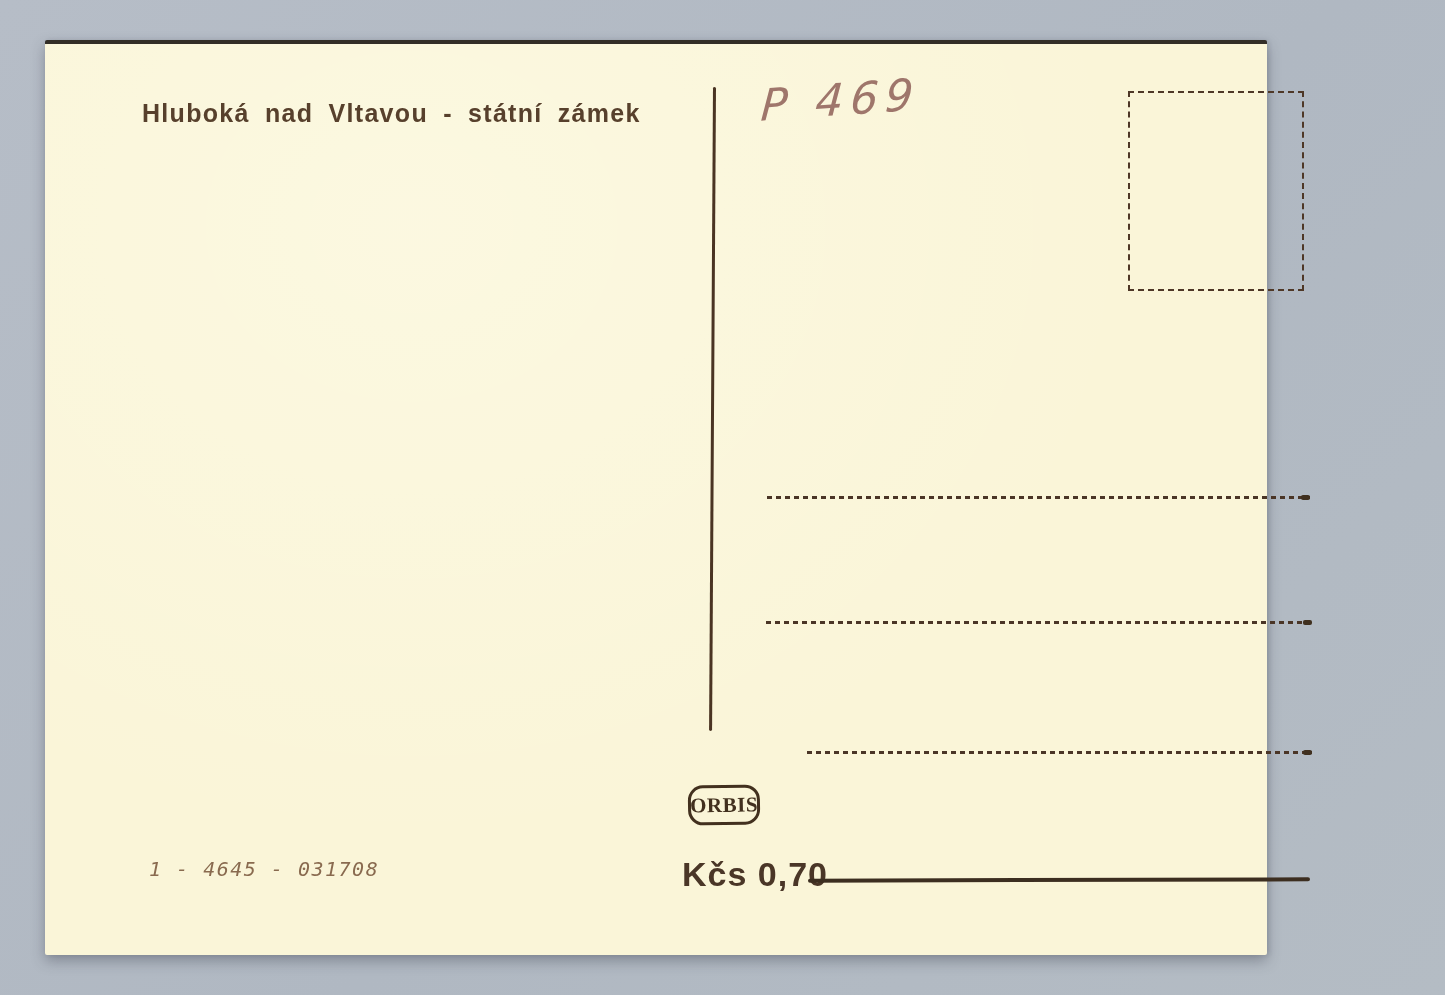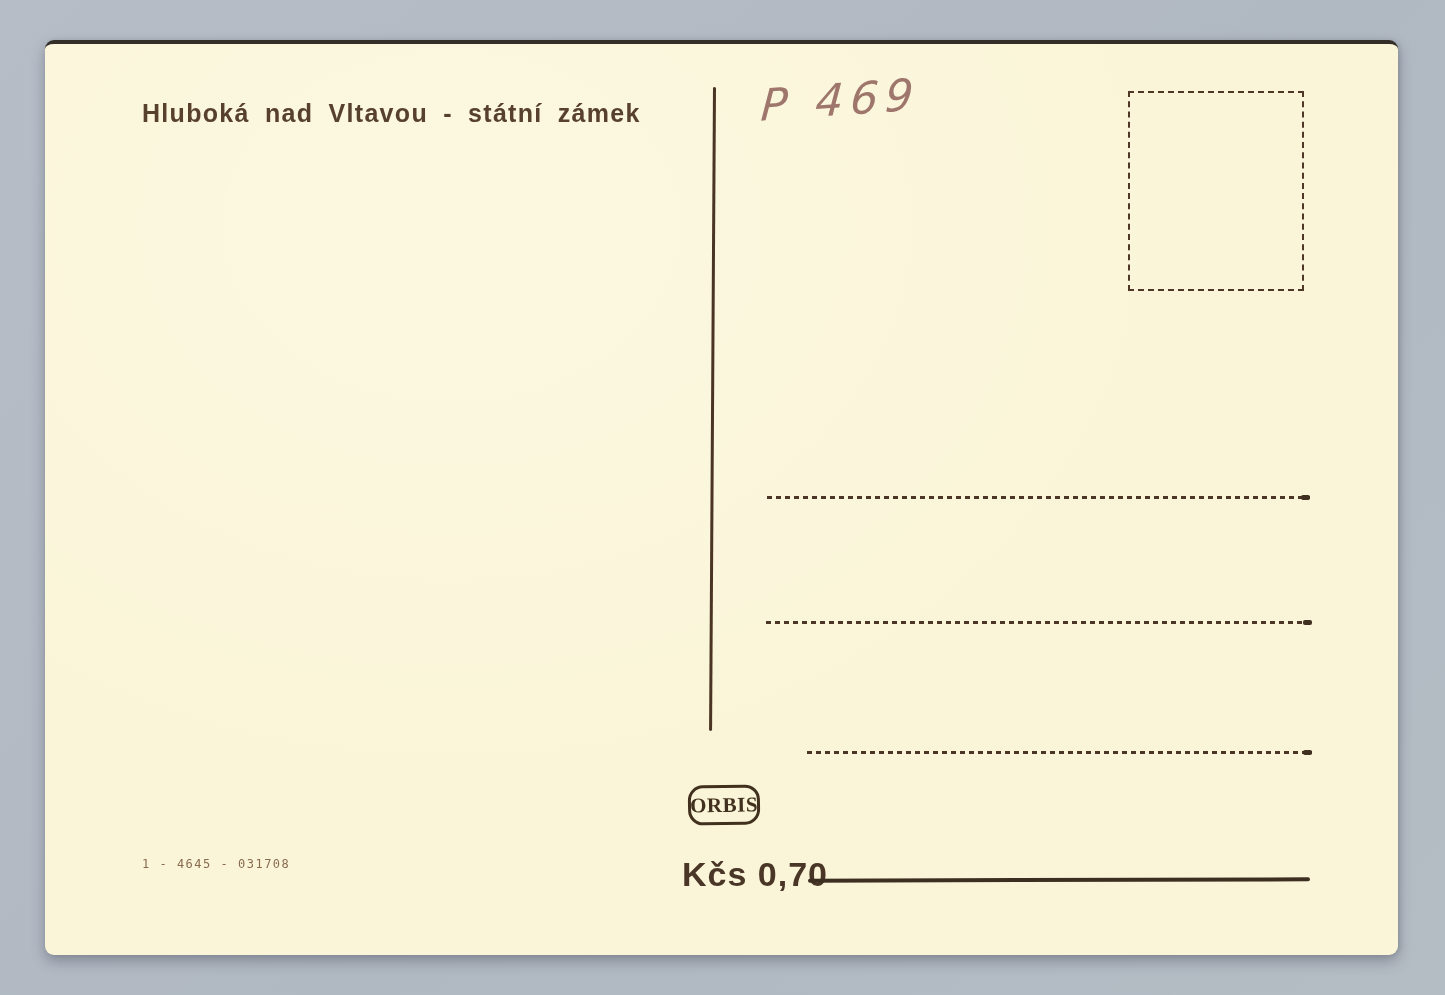--- a/index.html
+++ b/index.html
@@ -13,28 +13,28 @@
     width: 1445px;
     height: 995px;
     background: linear-gradient(135deg, #b6bdc7 0%, #b0b8c2 55%, #b4bcc4 100%);
     overflow: hidden;
   }
   
   .postcard {
     position: absolute;
     left: 45px;
     top: 40px;
-    width: 1353px;
+    width: 1222px;
     height: 911px;
     background:
       radial-gradient(ellipse at 30% 20%, rgba(255,255,240,0.35), rgba(255,255,240,0) 60%),
       #faf5d8;
     border-top: 4px solid #332e27;
     box-shadow: 0 6px 14px rgba(45,50,62,0.35), 2px 0 4px rgba(45,50,62,0.12);
-    border-radius: 9px;
+    border-radius: 2px;
   }
   
   .title {
     position: absolute;
     left: 97px;
     top: 55px;
     font-size: 25px;
     font-weight: bold;
     letter-spacing: 1.3px;
     word-spacing: 7px;
@@ -112,28 +112,29 @@
   .orbis-text {
     font-family: "Liberation Serif", serif;
     font-weight: bold;
     font-size: 21px;
     letter-spacing: 0.5px;
     color: #42301e;
   }
   
   .serial {
     position: absolute;
-    left: 97px;
+    left: 104px;
     top: 813px;
     font-family: "DejaVu Sans Mono", monospace;
-    font-size: 12px;
+    font-size: 20px;
     letter-spacing: 1.5px;
     color: #7d5c41;
     opacity: 0.9;
     white-space: nowrap;
+    font-style: italic;
   }
   .price {
     position: absolute;
     left: 637px;
     top: 811px;
     font-size: 34px;
     font-weight: bold;
     letter-spacing: 1px;
     color: #4a3627;
     white-space: nowrap;

